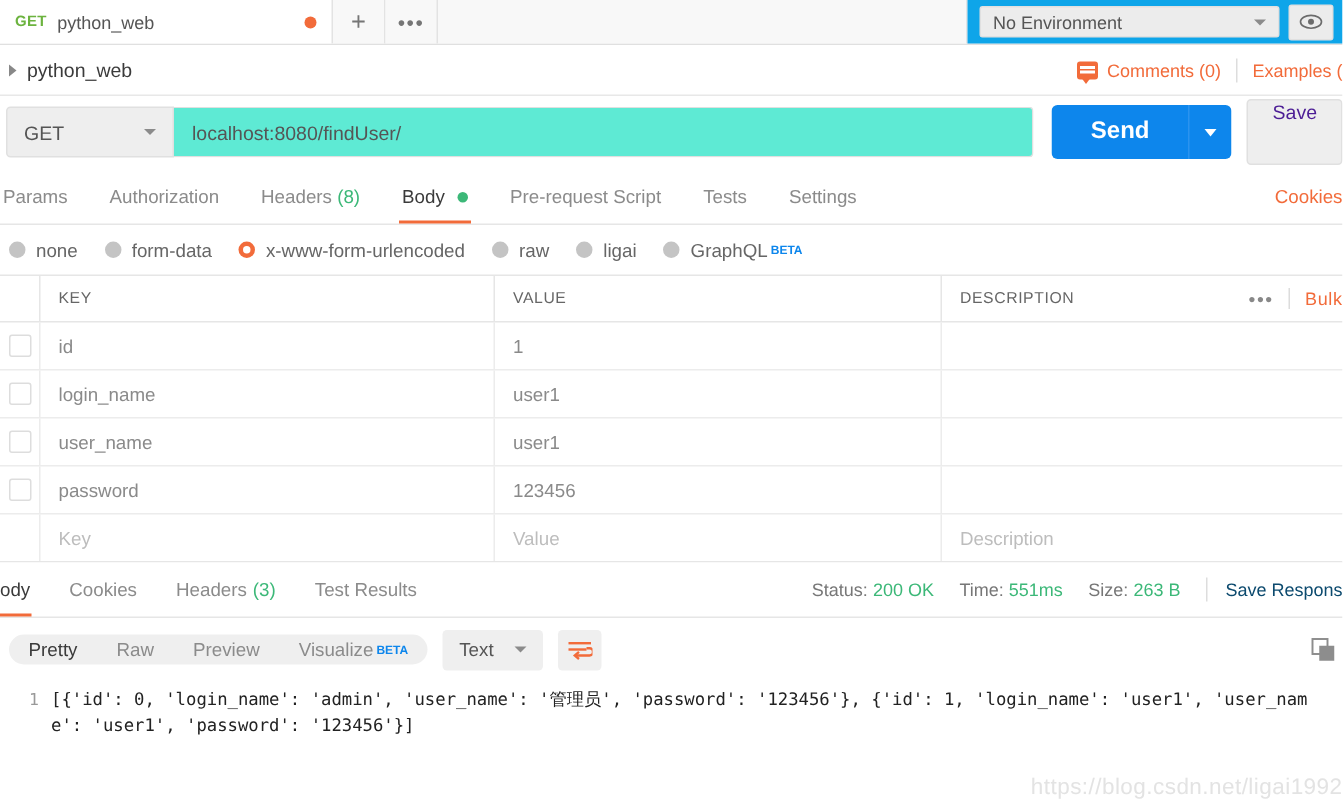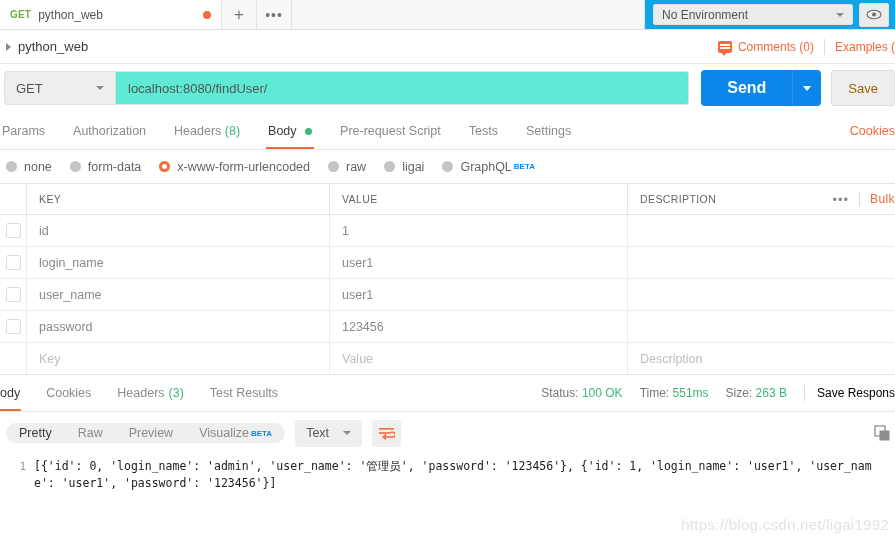--- a/index.html
+++ b/index.html
@@ -200,28 +200,28 @@
     display:flex;align-items:center;justify-content:center;
     border-left: 1px solid #2b93ef;
   }
   .caret-white {
     width:0;height:0;
     border-left:4px solid transparent;
     border-right:4px solid transparent;
     border-top:5px solid #fff;
   }
   .save-btn {
-    height: 36px;
+    height: 44px;
     background:#eeeeee;
     border:1px solid #e0e0e0;
     border-radius: 3px;
-    display:flex; align-items:center;
+    display:flex; align-items:flex-start;
     padding: 0 16px;
     margin-left: 10px;
-    color:#a16207; font-size:13px;
+    color:#4c1d95; font-size:13px;
     box-sizing:border-box;
   }
 
   
   .reqtabs {
     height: 37px;
     display:flex; align-items:flex-end;
     border-bottom: 1px solid #e6e6e6;
     padding-left: 0;
     position: relative;
@@ -395,21 +395,21 @@
   }
   .meta {
     margin-left:auto;
     display:flex; align-items:center;
     font-size: 12px;
     color:#777;
     gap: 4px;
   }
   .meta .val { color:#3cb878; }
   .meta .grp { margin-right: 13px; }
-  .save-resp { color:#000000; font-size:12px; white-space:nowrap; }
+  .save-resp { color:#0c4a6e; font-size:12px; white-space:nowrap; }
 
   .viewbar {
     height: 42px;
     display:flex; align-items:center;
     padding-left: 6px;
     background:#fff;
   }
   .seg {
     display:flex; align-items:center;
     background:#efefef;
@@ -464,21 +464,21 @@
     padding-right: 8px;
     box-sizing:border-box;
     flex:none;
     font-family:"DejaVu Sans Mono", monospace;
     font-size: 11px;
   }
   .codebody { white-space: pre-wrap; word-break: break-all; flex:1; padding-right:4px; }
 
   .watermark {
     position:absolute;
-    right: 6px;
+    right: 0;
     bottom: 6px;
     color: #e3e3e3;
     font-size: 15px;
     font-family: "Liberation Sans", sans-serif;
     letter-spacing: .3px;
     pointer-events:none;
   }
 </style>
 </head>
 <body>
@@ -652,21 +652,21 @@
     <div class="rstab">
       <span>Headers</span>
       <span class="hdr-count" style="margin-left:4px">(3)</span>
     </div>
     <div class="rstab">
         <span>Test Results</span>
       </div>
     <div class="meta">
       <span class="grp">
         <span>Status:</span>
-        <span class="val">100 OK</span>
+        <span class="val">200 OK</span>
       </span>
       <span class="grp">
         <span>Time:</span>
         <span class="val">551ms</span>
       </span>
       <span class="grp">
         <span>Size:</span>
         <span class="val">263 B</span>
       </span>
       <span class="vline" style="margin:0 8px 0 0"></span>

